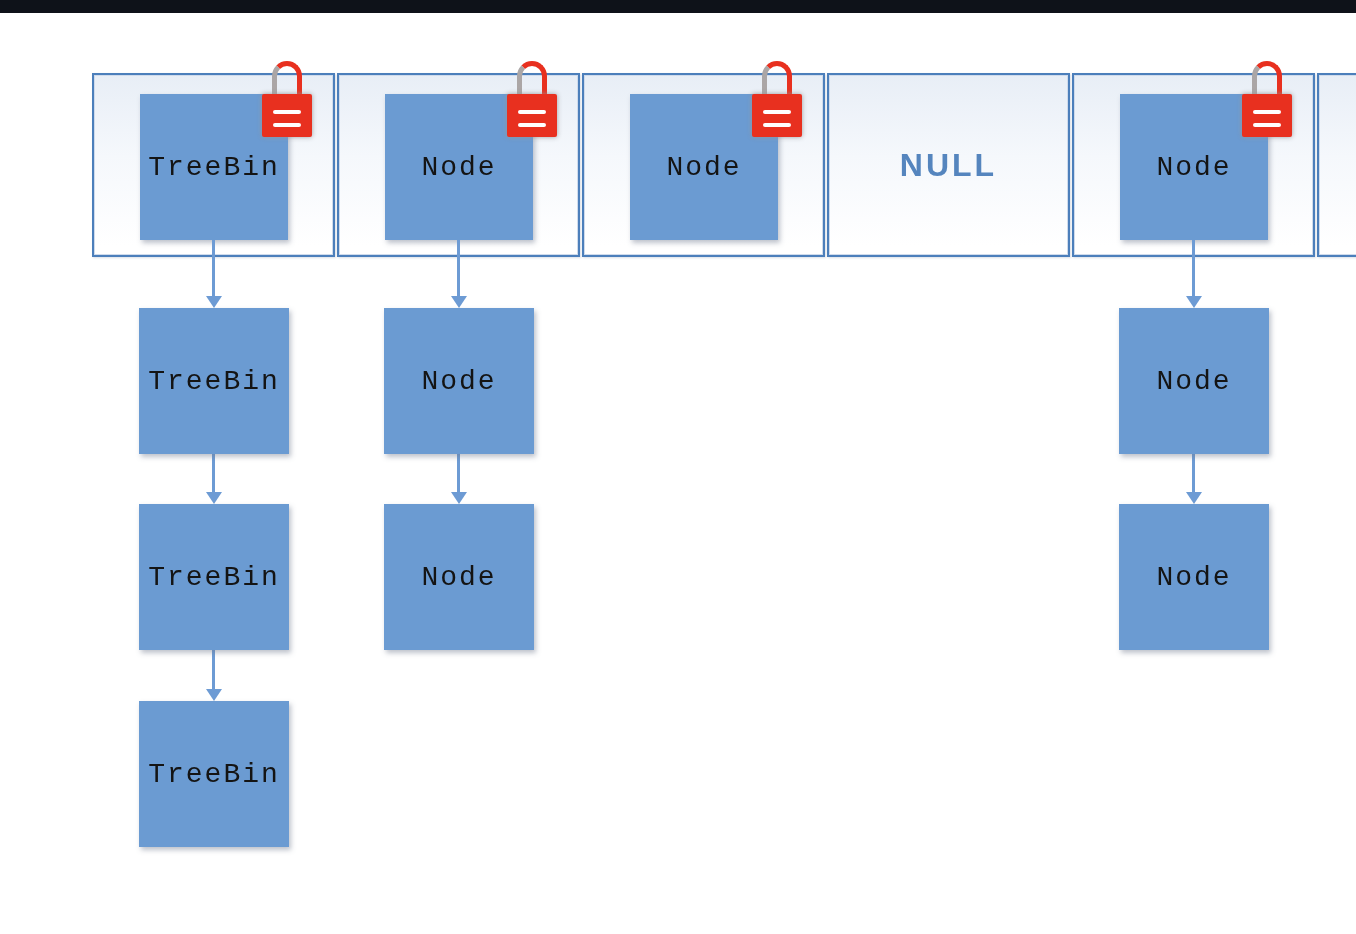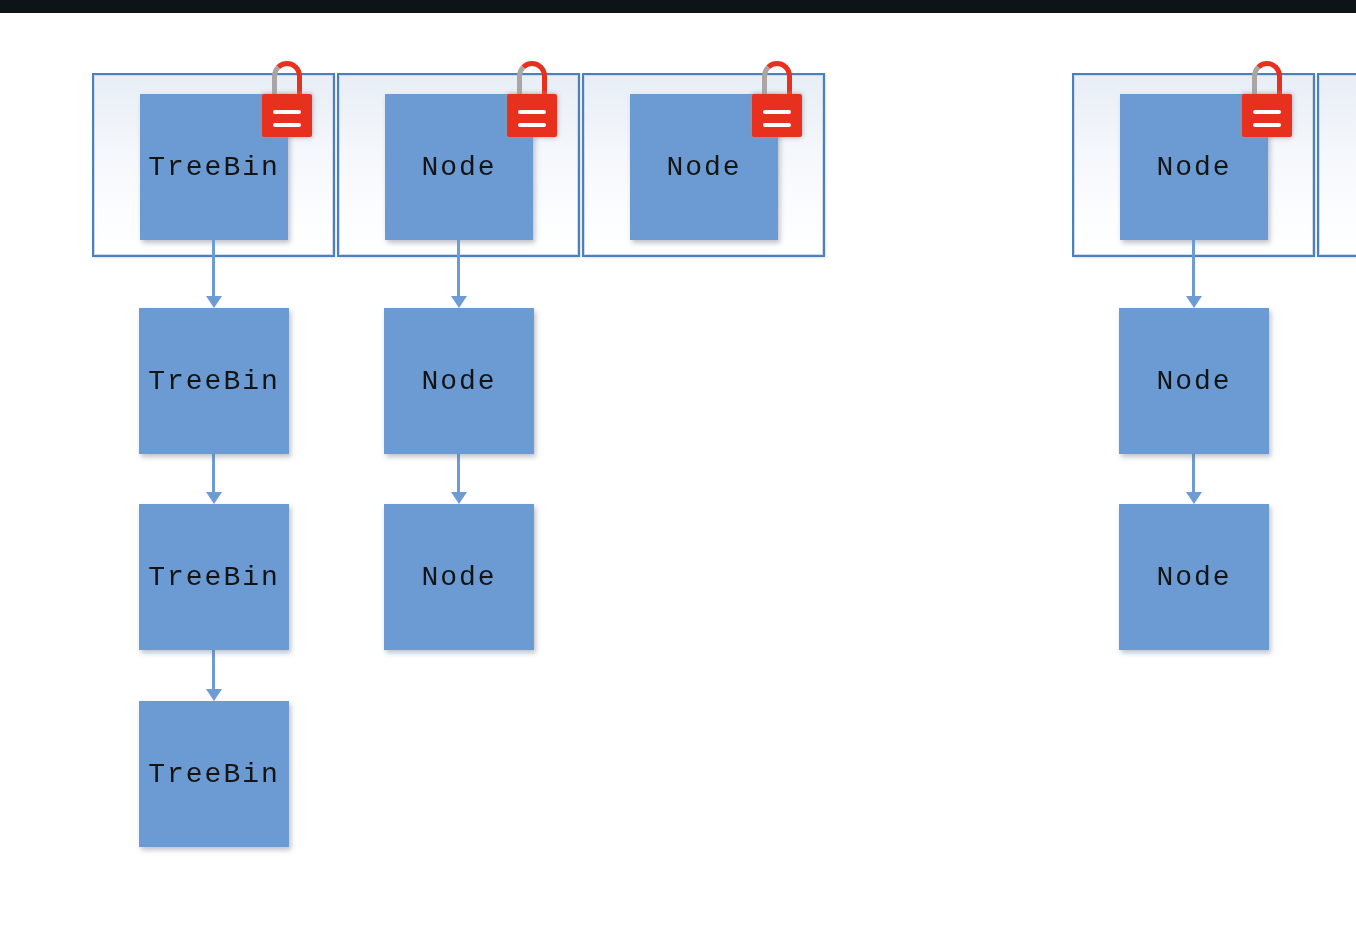--- a/index.html
+++ b/index.html
@@ -148,20 +148,23 @@
           <span class="box-label">Node</span>
           <div class="lock">
             <div class="lock-shackle"></div>
             <div class="lock-body">
               <div class="lock-line l1"></div>
               <div class="lock-line l2"></div>
             </div>
           </div>
         </div>
       </div>
+      <div class="bucket-cell" style="left: 827px;">
+        <span class="null-label">NULL</span>
+      </div>
       <div class="bucket-cell" style="left: 1072px;">
         <div class="head-box">
           <span class="box-label">Node</span>
           <div class="lock">
             <div class="lock-shackle"></div>
             <div class="lock-body">
               <div class="lock-line l1"></div>
               <div class="lock-line l2"></div>
             </div>
           </div>

